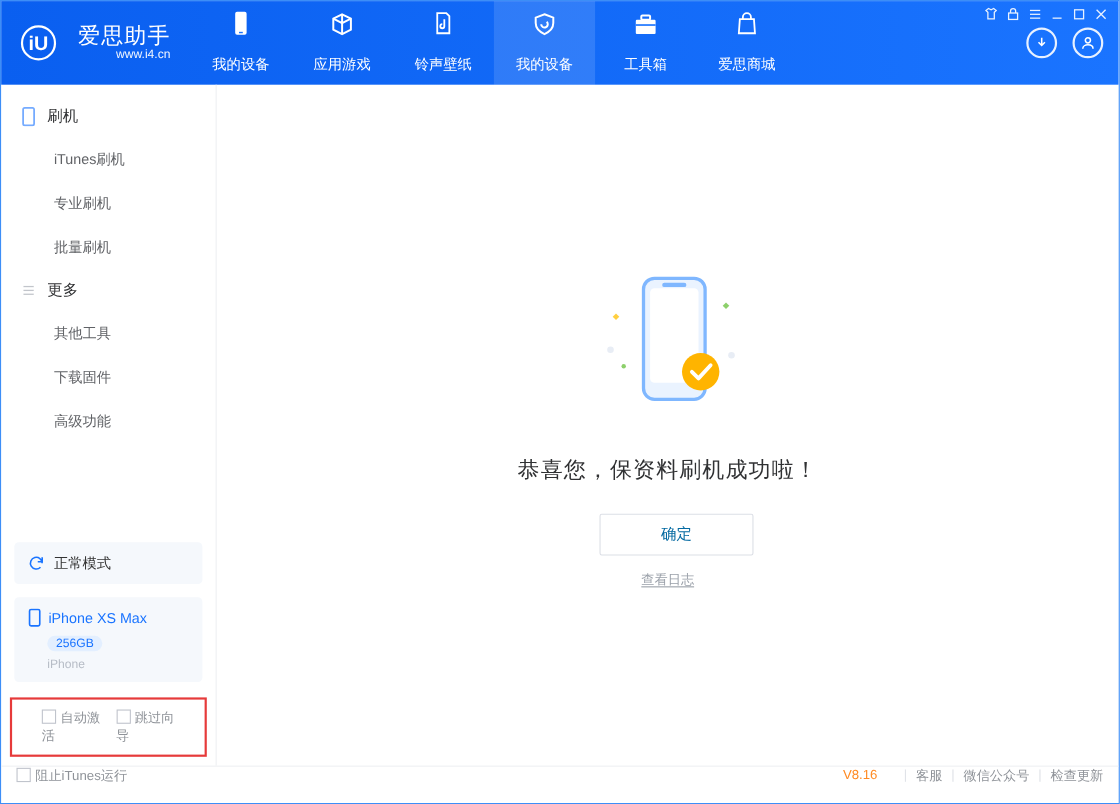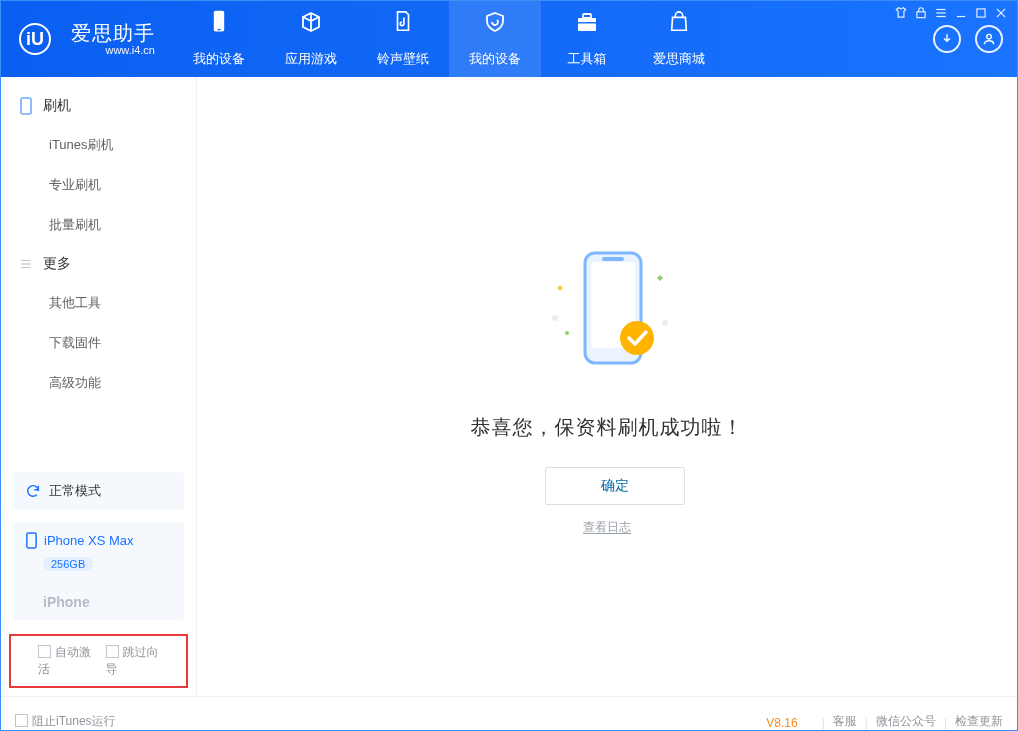--- a/index.html
+++ b/index.html
@@ -26,33 +26,33 @@
 .sidebar { width: 196px; border-right: 1px solid #eef0f3; display:flex; flex-direction:column; }
 .side-scroll { flex:1; overflow:auto; padding-top:10px; }
 .side-group-title { display:flex; align-items:center; gap:10px; color:#303133; font-size:14px; padding: 10px 18px; font-weight:500;}
 .side-item { display:block; color:#606266; font-size:13px; padding: 11px 18px 11px 48px; cursor:pointer; }
 .side-item.active { color:#1a74ff; }
 
 .side-panel { background:#f5f8fc; border-radius:4px; margin:6px 12px; padding:10px 12px; font-size:13px; color:#333; display:flex; align-items:center; gap:8px; }
 .side-panel.device { flex-direction:column; align-items:flex-start; gap:4px;}
 .device-name { color:#1a74ff; font-weight:500; font-size:13px; display:flex; align-items:center; gap:6px;text-align:center;}
 .capacity { background:#e3efff; color:#1a74ff; font-size:11px; padding:1px 8px; border-radius:10px; display:inline-block; margin-top:4px; margin-left:18px;}
-.dev-type { font-size:14px; color:#b6bcc6; margin-left:18px; margin-top:19px;font-weight:bold;}
+.dev-type { font-size:11px; color:#b6bcc6; margin-left:18px; margin-top:2px;}
 
 .checkbox-row { border:2px solid #e63a3a; margin: 8px; padding:8px 27px; display:flex; gap:14px; font-size:12px; color:#8f9399; align-items:center;}
 .chk { width:13px; height:13px; border:1px solid #c0c4cc; display:inline-block; margin-right:4px; vertical-align:-2px;}
 
 .content { flex:1; position:relative; display:flex; flex-direction:column; align-items:center; justify-content:center; }
 .phone-ill { position:relative; width:180px; height:150px; }
 .success-msg { font-size:20px; color:#303133; margin-top:26px; letter-spacing:1px; }
 .ok-btn { margin-top:26px; width:140px; height:38px; border:1px solid #dcdfe6; background:#fff; font-size:14px; color:#0369a1; cursor:pointer; border-radius:2px;margin-left:16px; }
 .log-link { margin-top:14px; font-size:12px; color:#9aa0a9; cursor:pointer; text-decoration:underline; text-underline-offset:2px; }
 
 
-.footer { height:34px; border-top:1px solid #eef0f3; display:flex; align-items:flex-end; font-size:12px; color:#8f9399; padding:0 14px; }
+.footer { height:34px; border-top:1px solid #eef0f3; display:flex; align-items:flex-start; font-size:12px; color:#8f9399; padding:0 14px; }
 .footer .spacer { flex:1; }
 .footer .ver { color:#ff8a22; margin-right:16px;}
 .footer .divider { color:#e0e3e8; margin:0 8px;}
 .footer a { color:#8f9399; cursor:pointer; }
 
 svg { display:block; }
 .menu-icon { width:14px; opacity:.6;}
 </style>
 </head>
 <body>

